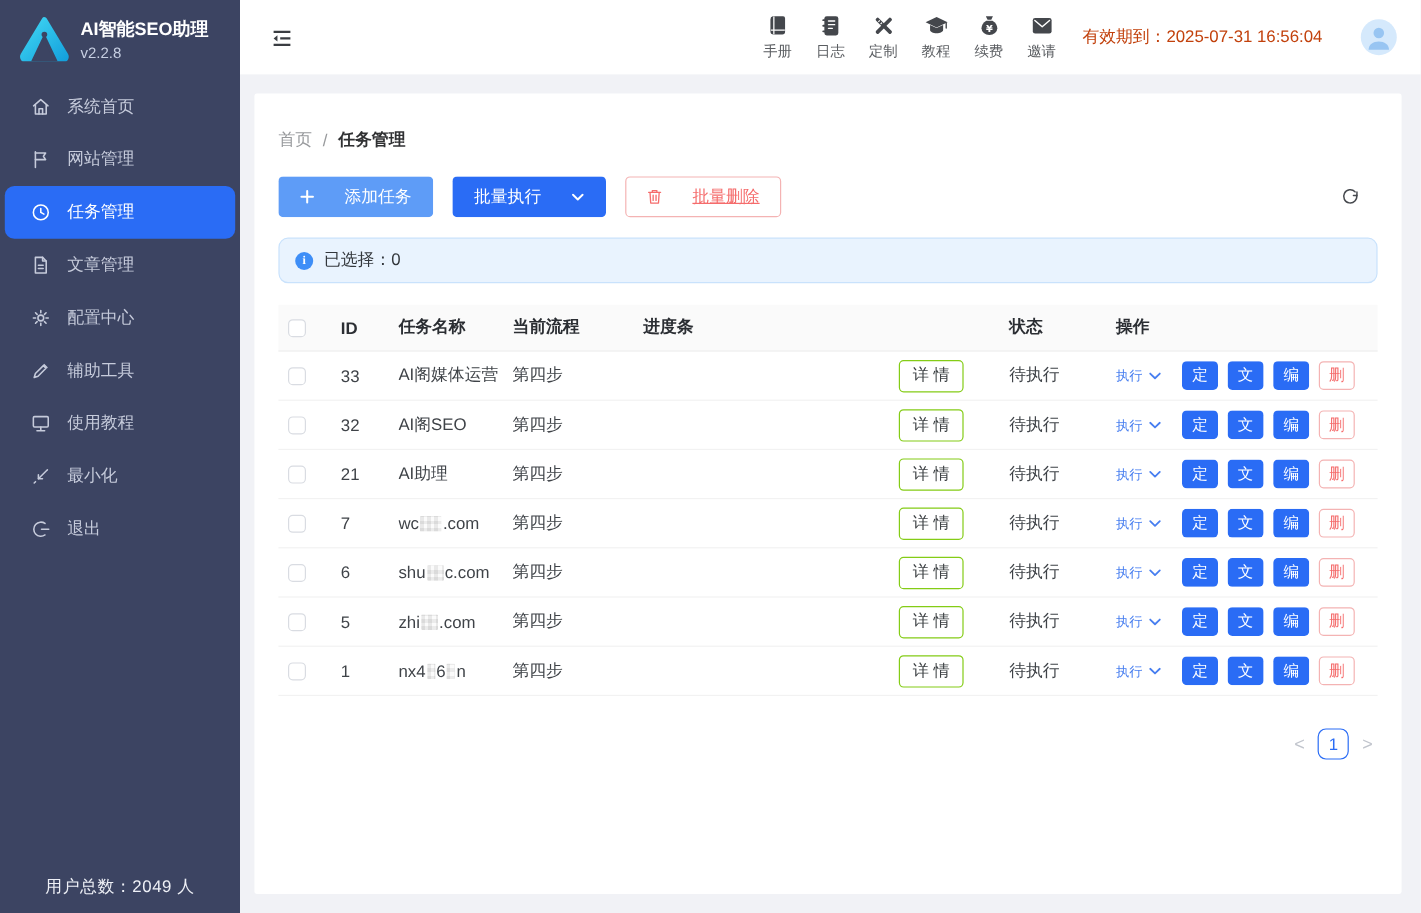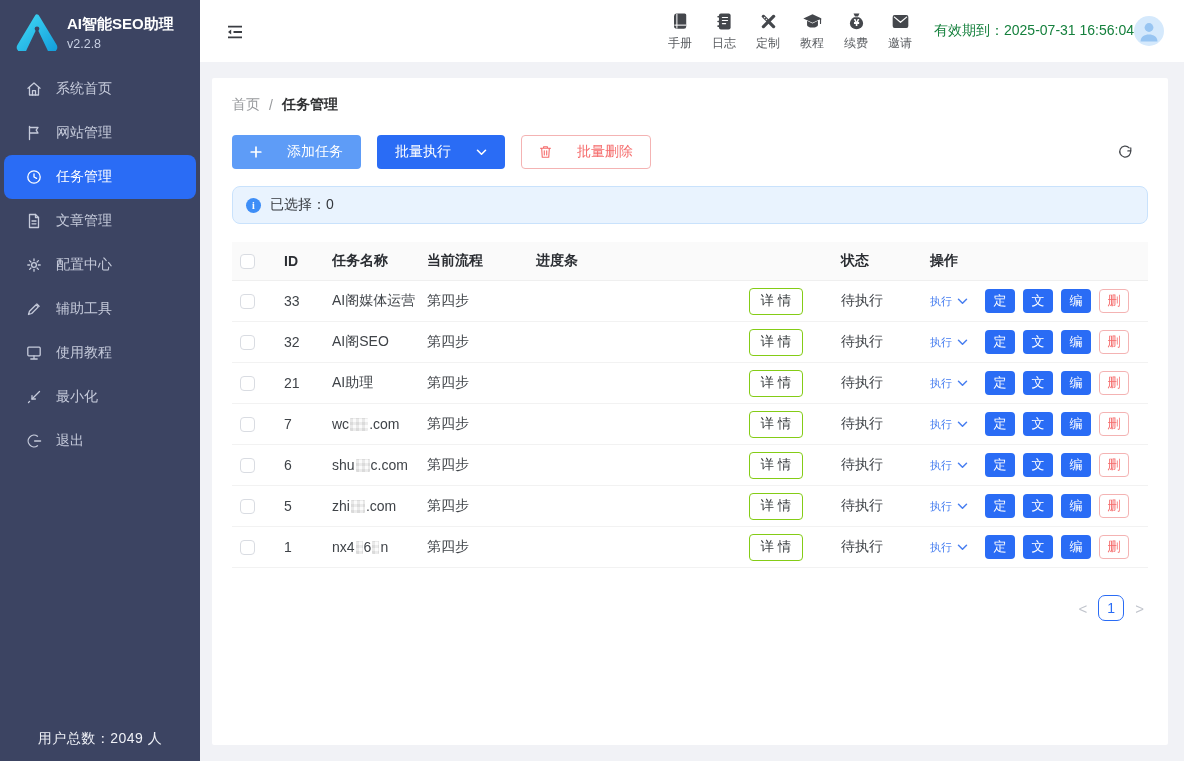--- a/index.html
+++ b/index.html
@@ -29,34 +29,34 @@
 
   
   .main{flex:1;display:flex;flex-direction:column;min-width:0;}
   .topbar{height:62px;background:#fff;display:flex;align-items:center;padding:0 20px 0 24px;flex:none;}
   .collapse{cursor:pointer;display:flex;margin-top:2px;}
   .topbar-right{margin-left:auto;display:flex;align-items:center;}
   .tb-actions{display:flex;align-items:flex-start;gap:8px;margin-right:16px;}
   .tb-action{display:flex;flex-direction:column;align-items:center;width:36px;cursor:pointer;color:#44474c;}
   .tb-action svg{width:21px;height:21px;}
   .tb-action .lbl{font-size:12px;color:#5a5d61;margin-top:3px;white-space:nowrap;}
-  .validity{font-size:14px;color:#15803d;margin-right:0;white-space:nowrap;}
+  .validity{font-size:14px;color:#c2410c;margin-right:32px;white-space:nowrap;}
   .avatar{width:30px;height:30px;border-radius:50%;background:#d5e9fc;display:flex;align-items:flex-end;justify-content:center;overflow:hidden;cursor:pointer;}
 
   
   .card{flex:1;background:#fff;margin:16px 16px 16px 12px;border-radius:2px;padding:18px 20px;overflow:hidden;}
-  .breadcrumb{font-size:14px;color:#97999c;display:flex;gap:9px;align-items:center;}
+  .breadcrumb{font-size:14px;color:#97999c;display:flex;gap:9px;align-items:center;margin-top:12px;}
   .breadcrumb .bc-home{cursor:pointer;}
   .breadcrumb .current{color:#303133;font-weight:bold;}
 
   .toolbar{margin-top:21px;display:flex;align-items:center;gap:16px;}
   .btn{height:32px;border-radius:4px;font-size:14px;display:inline-flex;align-items:center;gap:25px;padding:16px 17px;border:1px solid transparent;cursor:pointer;background:none;font-family:inherit;}
   .btn-add{background:var(--primary-light);color:#fff;}
   .btn-exec{background:var(--primary);color:#fff;}
-  .btn-del{background:#fff;border-color:#f4b3b3;color:var(--danger);}
+  .btn-del{background:#fff;border-color:#f4b3b3;color:var(--danger);text-decoration:underline;}
   .refresh{margin-left:auto;cursor:pointer;display:flex;margin-right:14px;}
 
   .alert{margin-top:17px;background:#e9f3fe;border:1px solid #c9e2fc;border-radius:8px;height:38px;display:flex;align-items:center;padding:0 13px;gap:9px;font-size:14px;color:#33373c;}
   .info-icon{width:15px;height:15px;border-radius:50%;background:#3e8ef7;color:#fff;font-size:10px;font-weight:bold;display:flex;align-items:center;justify-content:center;font-family:"Liberation Serif",serif;flex:none;}
 
   
   .table{margin-top:18px;font-size:14px;color:#3f4348;}
   .thead{display:flex;background:#fafafa;height:39px;align-items:center;font-weight:bold;color:#2b2e33;border-bottom:1px solid #efefef;}
   .trow{display:flex;height:41px;align-items:center;border-bottom:1px solid #f2f2f2;}
   .c-check{width:36px;display:flex;padding-left:8px;}

